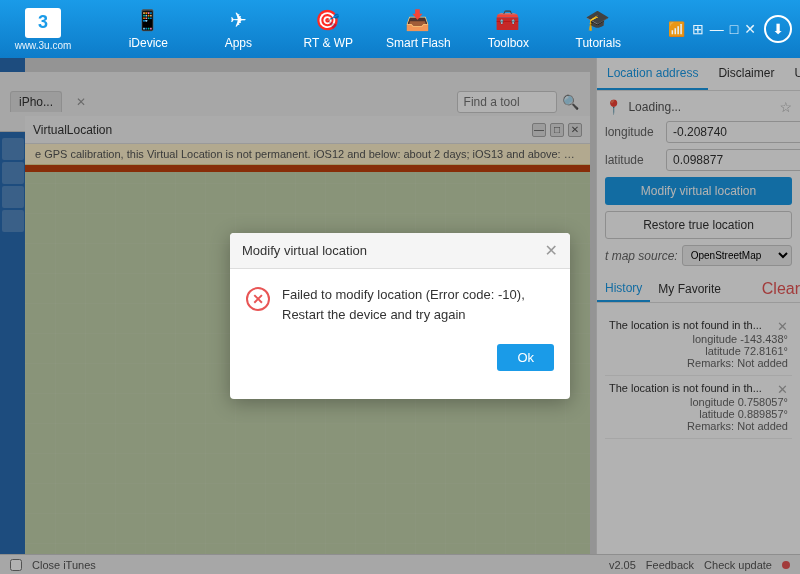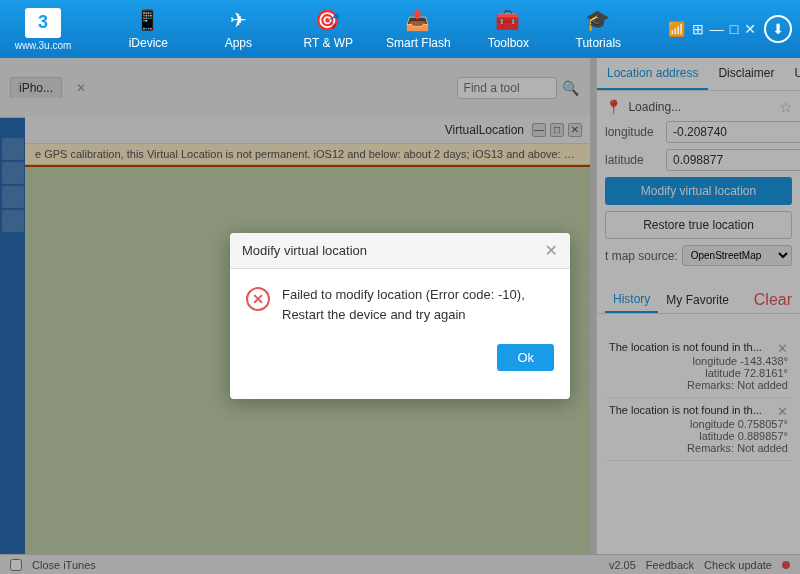--- a/index.html
+++ b/index.html
@@ -124,21 +124,21 @@
       font-size: 11px;
       display: flex;
       align-items: center;
       justify-content: center;
       color: #555;
     }
 
     
     .iphone-bar {
       position: absolute;
-      top: 0; left: 0; right: 210px;
+      top: 14px; left: 0; right: 210px;
       height: 60px;
       background: #f0f0f0;
       border-bottom: 1px solid #ccc;
       display: flex;
       align-items: center;
       padding: 0 10px;
       gap: 10px;
     }
     .find-input {
       margin-left: auto;
@@ -275,36 +275,36 @@
       cursor: pointer;
       text-align: center;
     }
     .map-source-row {
       display: flex;
       align-items: center;
       gap: 4px;
       font-size: 12px;
       color: #666;
     }
-    .map-source-label { flex-shrink: 0; }
+    .map-source-label { flex-shrink: 0; font-style: italic; }
     .map-source-select {
       flex: 1;
       border: 1px solid #ccc;
       border-radius: 3px;
       padding: 3px 4px;
       font-size: 10px;
     }
 
     
     .history-tabs {
       display: flex;
       border-bottom: 1px solid #ddd;
       font-size: 12px;
-      margin: 15px -8px;
-      padding: 0 8px;
+      margin: 4px -8px;
+      padding: 0 0;
       align-items: center;
     }
     .hist-tab { padding: 5px 8px; cursor: pointer; color: #333; }
     .hist-tab.active { color: #1a9be8; border-bottom: 2px solid #1a9be8; }
     .hist-clear { margin-left: auto; color: #e85555; font-size: 16px; cursor: pointer; }
 
     
     .history-list { overflow-y: auto; flex: 1; }
     .hist-item {
       border-bottom: 1px solid #eee;
@@ -439,21 +439,21 @@
 
   <div class="iphone-bar">
     <span style="font-size:12px;color:#333;background:#e0e0e0;padding:3px 8px;border-radius:3px 3px 0 0;border:1px solid #ccc;border-bottom:none;">iPho...</span>
     <span style="margin-left:4px;font-size:12px;color:#999;">✕</span>
     <div style="margin-left:auto;display:flex;align-items:center;gap:6px;">
       <input class="find-input" type="text" placeholder="Find a tool" style="">
       <span style="font-size:14px;color:#666;">🔍</span>
     </div>
   </div>
 
-  <div style="position:absolute;top:58px;left:25px;right:210px;background:white;border-bottom:2px solid #c2410c;z-index:5;text-align:right;">
+  <div style="position:absolute;top:58px;left:25px;right:210px;background:white;border-bottom:7px solid #c2410c;z-index:5;">
     <div class="vl-titlebar">
       <span class="vl-title">VirtualLocation</span>
       <div class="vl-controls">
         <div class="vl-btn">—</div>
         <div class="vl-btn">□</div>
         <div class="vl-btn">✕</div>
       </div>
     </div>
     <div class="vl-notice">e GPS calibration, this Virtual Location is not permanent. iOS12 and below: about 2 days; iOS13 and above: about 3</div>
   </div>

